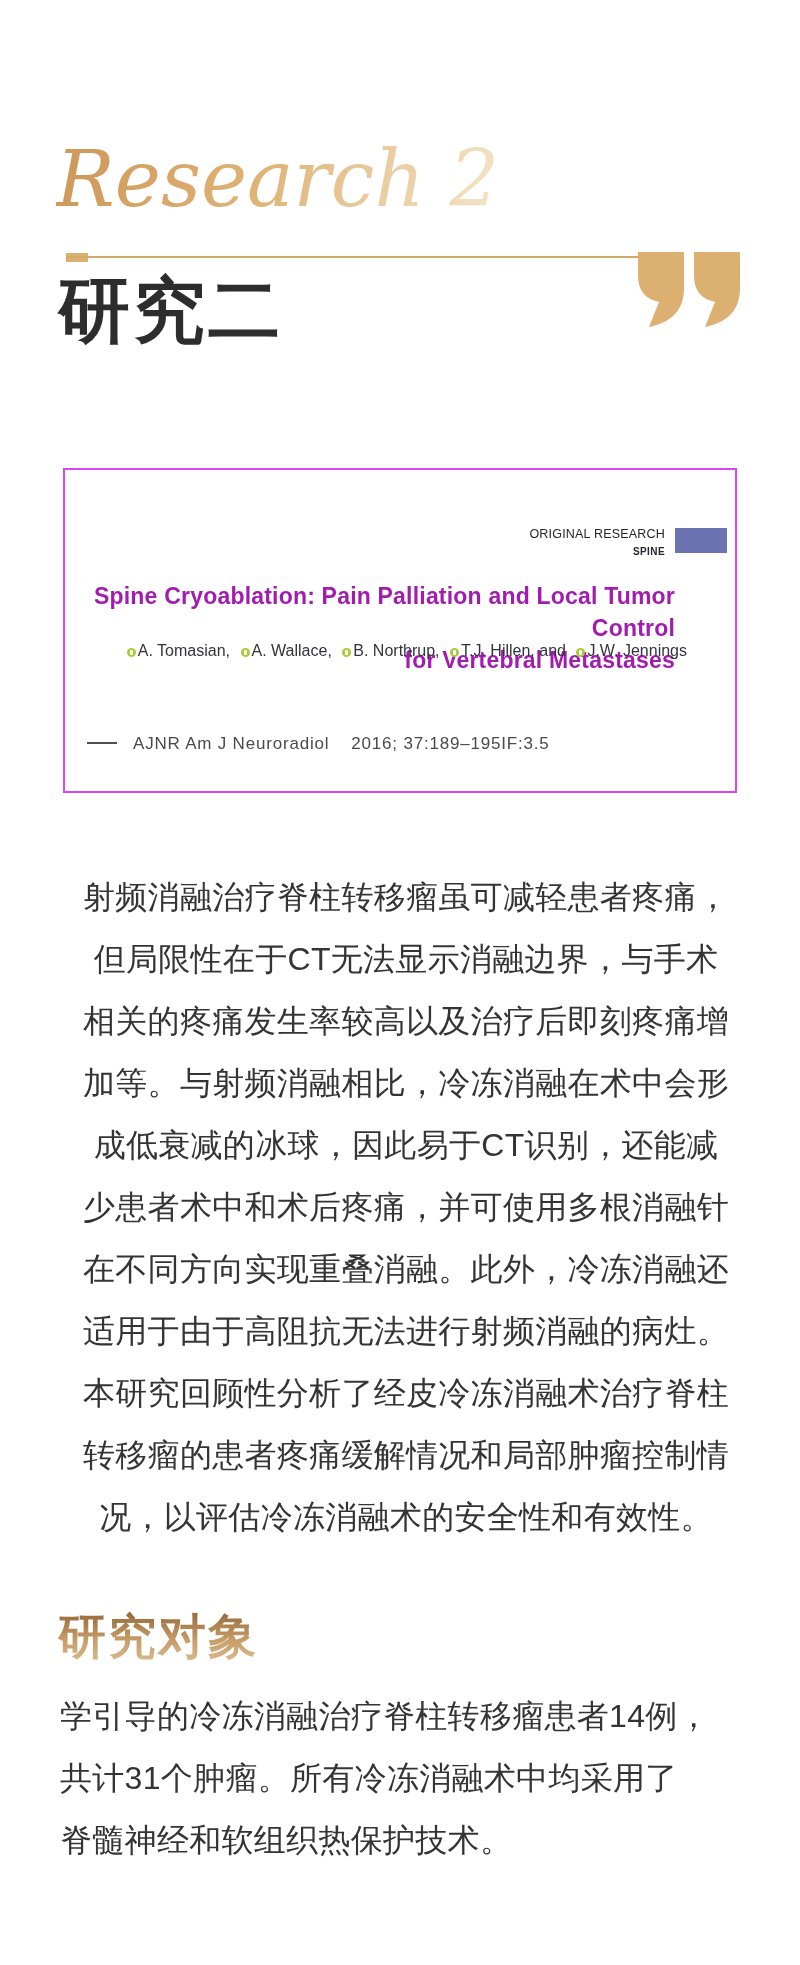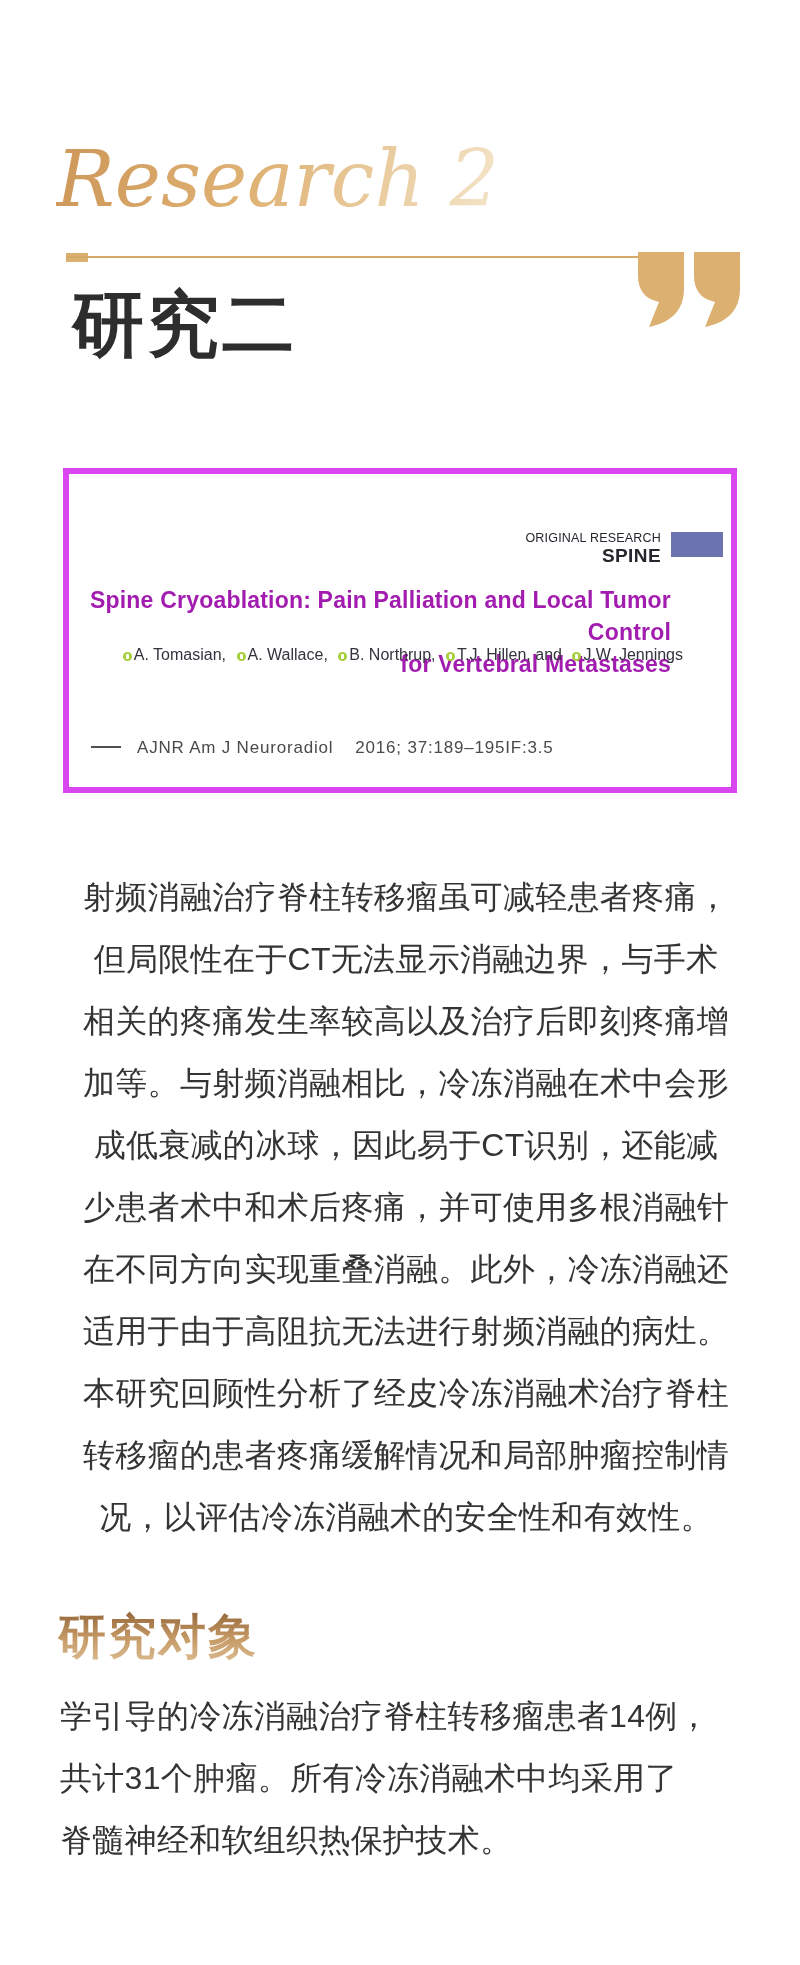--- a/index.html
+++ b/index.html
@@ -21,39 +21,39 @@
     background:linear-gradient(105deg,#cd9758 0%,#dfb274 45%,#f4e5ca 100%);
     -webkit-background-clip:text;background-clip:text;
     color:transparent;-webkit-text-fill-color:transparent;
     white-space:nowrap;
   }
   .rule-row{position:absolute;left:66px;top:253px;width:574px;height:10px;}
   .rule-cap{position:absolute;left:0;top:0;width:22px;height:9px;background:#dcb071;}
   .rule-line{position:absolute;left:0;top:3px;width:574px;height:2px;background:#d4a865;}
   .quotes{position:absolute;left:638px;top:252px;}
   .cn-title{
-    position:absolute;left:58px;top:268px;margin:14px;
+    position:absolute;left:58px;top:268px;margin:0;
     font-family:"DejaVu Serif","Liberation Serif",serif;
     font-size:72px;line-height:84px;font-weight:700;
     letter-spacing:3px;color:#2d2d2d;white-space:nowrap;
   }
   
   .journal-card{
     position:absolute;left:63px;top:468px;
     width:674px;height:325px;
-    border:6px solid #d946ef;
+    border:2px solid #d946ef;
     box-sizing:border-box;
     background:#ffffff;
   }
   .card-labels{
     position:absolute;right:70px;top:56px;
     text-align:right;color:#26262e;
   }
   .category-label{font-size:12.5px;line-height:17px;letter-spacing:0.2px;}
-  .section-label{font-size:19px;line-height:17px;font-weight:700;letter-spacing:0.4px;}
+  .section-label{font-size:10px;line-height:17px;font-weight:700;letter-spacing:0.4px;}
   .spine-badge{
     position:absolute;right:8px;top:58px;
     width:52px;height:25px;background:#6b74b1;
   }
   .paper-title{
     position:absolute;right:60px;top:110px;margin:0;
     width:600px;text-align:right;
     font-size:23px;line-height:32px;font-weight:700;
     color:#a21caf;letter-spacing:0.2px;
   }

